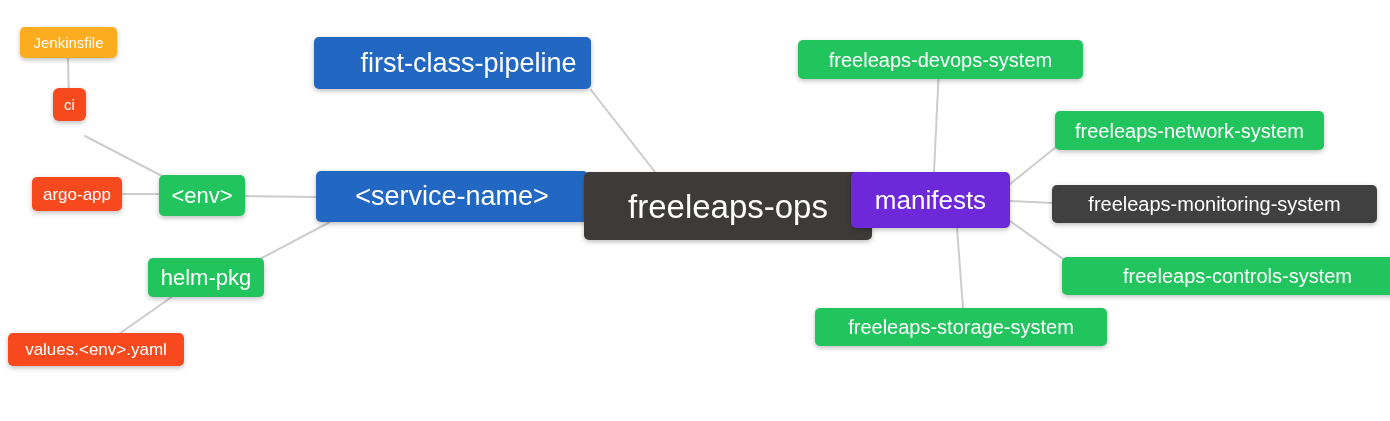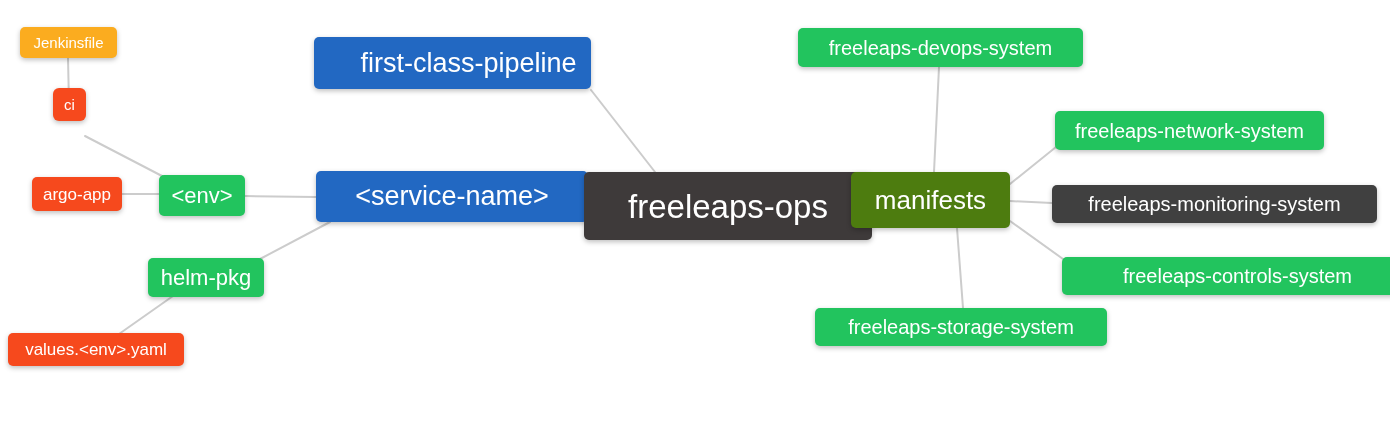--- a/index.html
+++ b/index.html
@@ -42,21 +42,21 @@
   #n-jenkinsfile        { left:  20px; top:  27px; width:  97px; height: 31px; font-size: 15px; }
   #n-ci                 { left:  53px; top: 88px; width:  33px; height: 33px; font-size: 15px; border-radius: 6px; }
   #n-argo-app           { left:  32px; top: 177px; width:  90px; height: 34px; font-size: 17px; }
   #n-env                { left: 159px; top: 175px; width:  86px; height: 41px; font-size: 22px; }
   #n-helm-pkg           { left: 148px; top: 258px; width: 116px; height: 39px; font-size: 22px; }
   #n-values-env-yaml    { left:   8px; top: 333px; width: 176px; height: 33px; font-size: 17px; text-align: center; }
   #n-first-class-pipeline{ left: 314px; top:  37px; width: 277px; height: 52px; font-size: 27px; padding-left: 32px; }
   #n-service-name       { left: 316px; top: 171px; width: 272px; height: 51px; font-size: 27px; }
   #n-freeleaps-ops      { left: 584px; top: 172px; width: 288px; height: 68px; font-size: 33px; }
   #n-manifests          { left: 851px; top: 172px; width: 159px; height: 56px; font-size: 26px; }
-  #n-devops-system      { left: 798px; top:  28px; width: 285px; height: 39px; font-size: 20px; text-align: right; }
+  #n-devops-system      { left: 798px; top:  40px; width: 285px; height: 39px; font-size: 20px; text-align: right; }
   #n-network-system     { left:1055px; top: 111px; width: 269px; height: 39px; font-size: 20px; }
   #n-monitoring-system  { left:1052px; top: 185px; width: 325px; height: 38px; font-size: 20px; }
   #n-controls-system    { left:1062px; top: 257px; width: 351px; height: 38px; font-size: 20px; }
   #n-storage-system     { left: 815px; top: 308px; width: 292px; height: 38px; font-size: 20px; }
 </style>
 </head>
 <body>
 
 <div id="canvas" style="background: rgb(255, 255, 255);">
 
@@ -79,20 +79,20 @@
 
   <div class="node" id="n-jenkinsfile" style="background: rgb(251, 172, 31); color: rgb(255, 255, 255);">Jenkinsfile</div>
   <div class="node" id="n-ci" style="background: rgb(246, 73, 29); color: rgb(255, 255, 255);">ci</div>
   <div class="node" id="n-argo-app" style="background: rgb(246, 73, 29); color: rgb(255, 255, 255);">argo-app</div>
   <div class="node" id="n-env" style="background: rgb(34, 196, 94); color: rgb(255, 255, 255);">&lt;env&gt;</div>
   <div class="node" id="n-helm-pkg" style="background: rgb(34, 196, 94); color: rgb(255, 255, 255);">helm-pkg</div>
   <div class="node" id="n-values-env-yaml" style="background: rgb(246, 73, 29); color: rgb(255, 255, 255);">values.&lt;env&gt;.yaml</div>
   <div class="node" id="n-first-class-pipeline" style="background: rgb(34, 104, 194); color: rgb(255, 255, 255);">first-class-pipeline</div>
   <div class="node" id="n-service-name" style="background: rgb(34, 104, 194); color: rgb(255, 255, 255);">&lt;service-name&gt;</div>
   <div class="node" id="n-freeleaps-ops" style="background: rgb(62, 58, 58); color: rgb(255, 255, 255);">freeleaps-ops</div>
-  <div class="node" id="n-manifests" style="background: #4d7c0f; color: rgb(255, 255, 255);">manifests</div>
+  <div class="node" id="n-manifests" style="background: #6d28d9; color: rgb(255, 255, 255);">manifests</div>
   <div class="node" id="n-devops-system" style="background: rgb(34, 196, 94); color: rgb(255, 255, 255);">freeleaps-devops-system</div>
   <div class="node" id="n-network-system" style="background: rgb(34, 196, 94); color: rgb(255, 255, 255);">freeleaps-network-system</div>
   <div class="node" id="n-monitoring-system" style="background: #404040; color: rgb(255, 255, 255); text-align: center;">freeleaps-monitoring-system</div>
   <div class="node" id="n-controls-system" style="background: rgb(34, 196, 94); color: rgb(255, 255, 255);">freeleaps-controls-system</div>
   <div class="node" id="n-storage-system" style="background: rgb(34, 196, 94); color: rgb(255, 255, 255);">freeleaps-storage-system</div>
 
 </div>
 
 </body></html>

